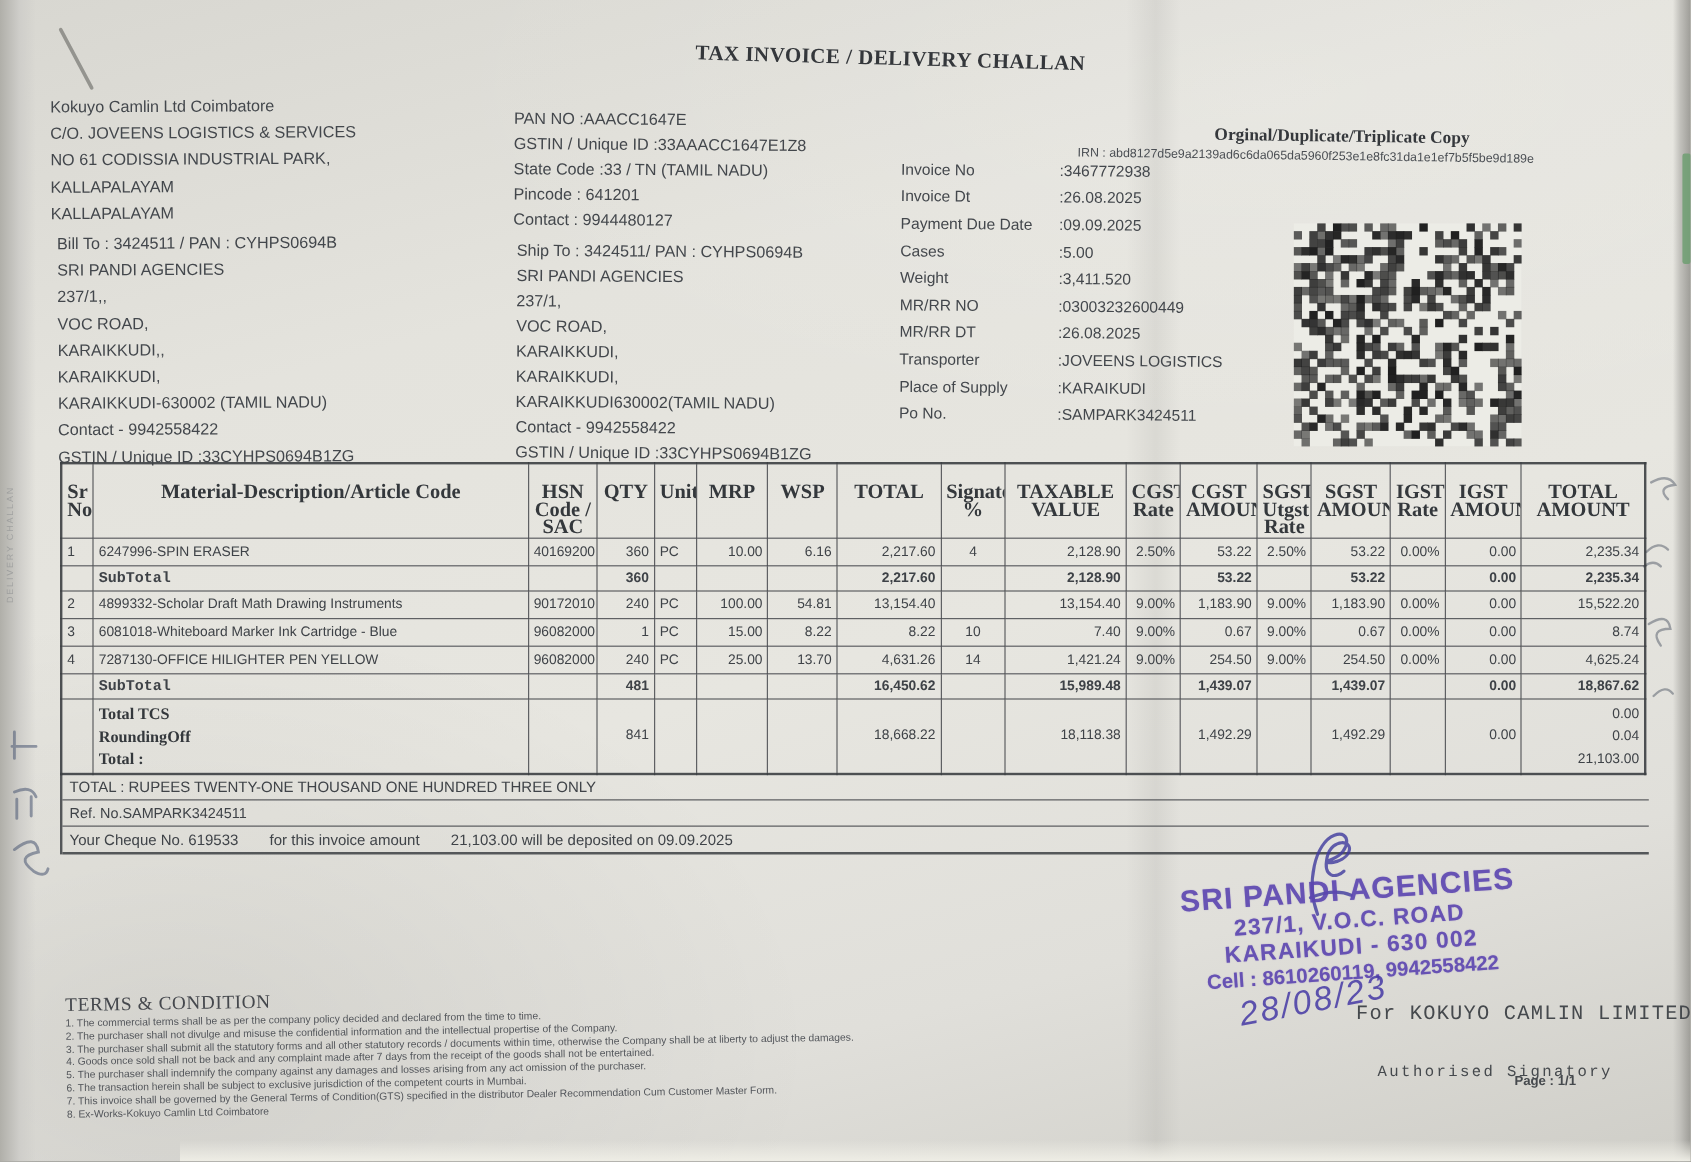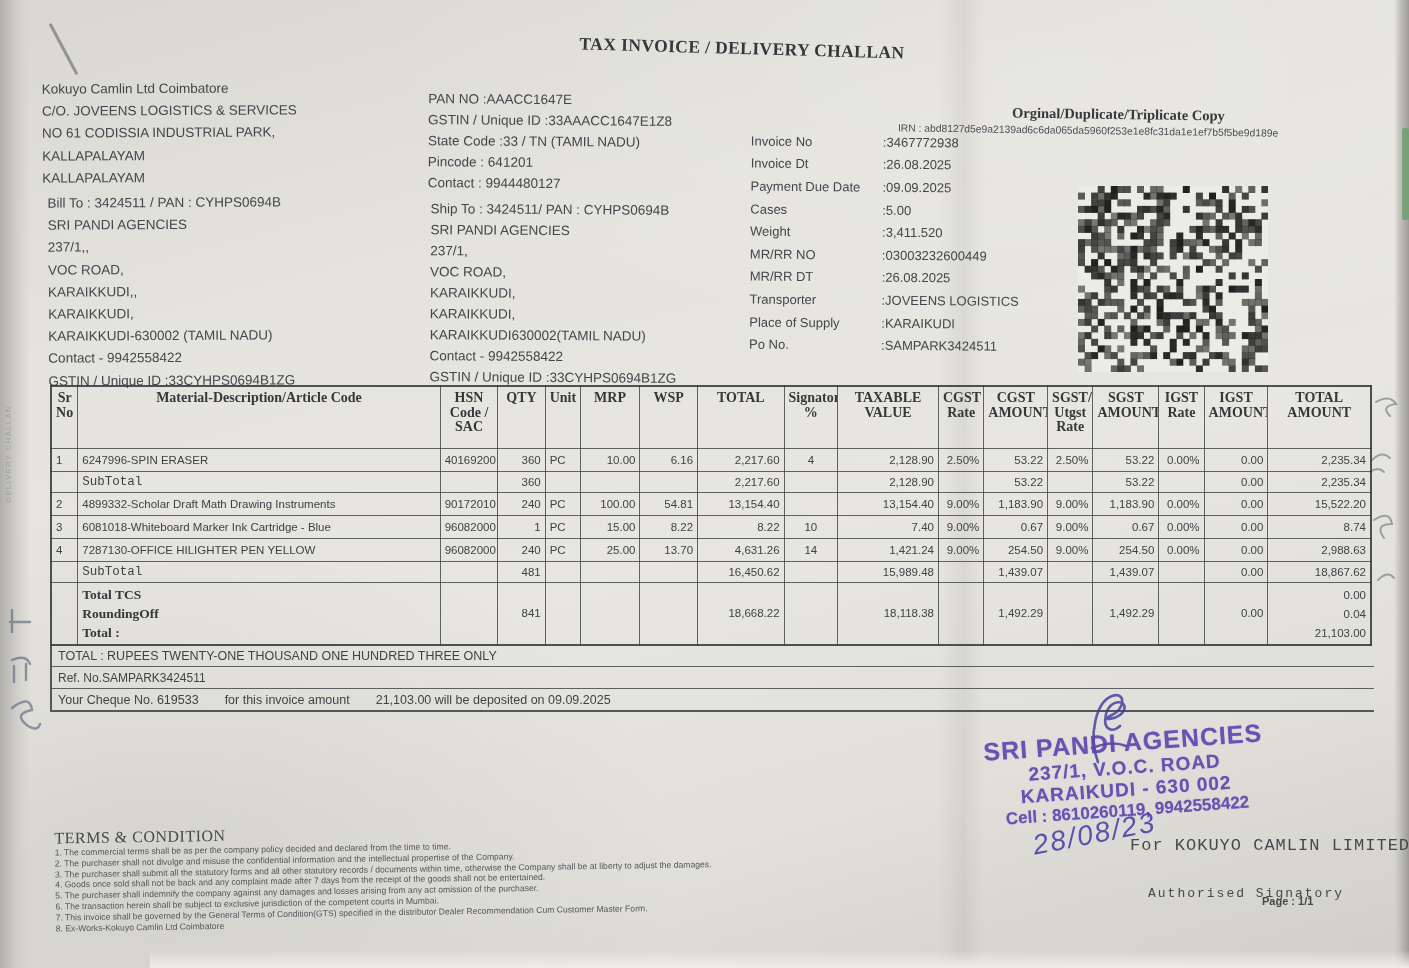--- a/index.html
+++ b/index.html
@@ -41,26 +41,26 @@
   .meta{position:absolute;left:750px;top:131px;width:330px;transform:rotate(.5deg);}
   .meta .mrow{display:flex;height:22.6px;align-items:center;font-size:13px;color:#43474c;}
   .meta .mlabel{width:132px;white-space:nowrap;}
   .meta .mvalue{white-space:nowrap;}
   .qr{position:absolute;left:1078px;top:186px;width:190px;height:186px;}
   
   table.inv{position:absolute;left:50px;top:385px;width:1322px;border-collapse:collapse;table-layout:fixed;
     font-size:11.5px;color:#3e4247;}
   table.inv th,table.inv td{border:1px solid rgba(70,73,77,.85);padding:1px 4px;overflow:hidden;}
   table.inv{border:2px solid rgba(60,63,67,.9);}
-  table.inv th{font-family:"Liberation Serif","DejaVu Serif",serif;font-weight:bold;font-size:14px;
-    line-height:14.5px;white-space:pre-line;vertical-align:top;padding-top:4px;color:#34383c;}
+  table.inv th{font-family:"Liberation Serif","DejaVu Serif",serif;font-weight:bold;font-size:17px;
+    line-height:14.5px;white-space:pre-line;vertical-align:top;padding-top:16px;color:#34383c;}
   thead tr{height:62px;}
   .a-l{text-align:left;} .a-r{text-align:right;} .a-c{text-align:center;}
   .row-item{height:23px;}
-  .row-subtotal{height:21px;}
+  .row-subtotal{height:21px;font-weight:bold;}
   .row-subtotal td:nth-child(2){font-family:"Liberation Mono","DejaVu Sans Mono",monospace;font-size:12.5px;}
   .row-totals{height:62px;padding-left:48px;}
   .row-totals td{vertical-align:middle;}
   .row-totals td:nth-child(2){font-family:"Liberation Serif","DejaVu Serif",serif;font-weight:bold;
     font-size:13.5px;line-height:19px;white-space:pre-line;color:#34383c;}
   .row-totals td:last-child{white-space:pre-line;line-height:19px;vertical-align:top;padding-top:3px;}
   
   .footer-box{position:absolute;left:50px;top:645px;width:1322px;border-left:2px solid rgba(60,63,67,.85);}
   .frow{border-bottom:1.5px solid rgba(60,63,67,.8);font-size:12.5px;color:#3f4348;padding:4px 6px 3px 6px;white-space:nowrap;}
   .frow.words{border-top:0;}
@@ -742,21 +742,21 @@
           <td class="a-r">13.70</td>
           <td class="a-r">4,631.26</td>
           <td class="a-c">14</td>
           <td class="a-r">1,421.24</td>
           <td class="a-r">9.00%</td>
           <td class="a-r">254.50</td>
           <td class="a-r">9.00%</td>
           <td class="a-r">254.50</td>
           <td class="a-r">0.00%</td>
           <td class="a-r">0.00</td>
-          <td class="a-r">2,988.63</td>
+          <td class="a-r">4,625.24</td>
         </tr>
         <tr class="row-subtotal">
           <td class="a-l"></td>
           <td class="a-l">SubTotal</td>
           <td class="a-l"></td>
           <td class="a-r">481</td>
           <td class="a-l"></td>
           <td class="a-r"></td>
           <td class="a-r"></td>
           <td class="a-r">16,450.62</td>

